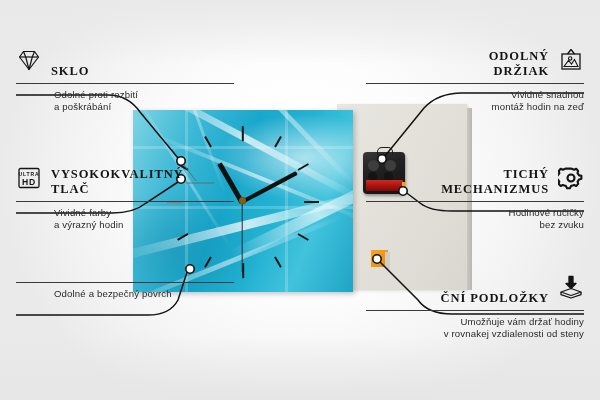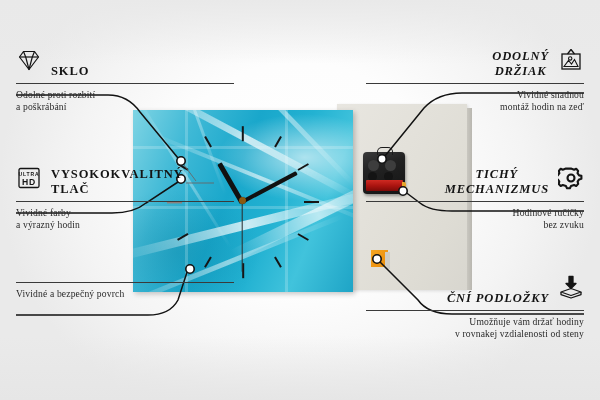--- a/index.html
+++ b/index.html
@@ -91,25 +91,25 @@
   .f-left{left:16px;text-align:left;}
   .f-right{right:16px;text-align:right;}
   .ftitle{
     display:flex;align-items:flex-start;gap:9px;
     font-family:"Liberation Serif",serif;font-weight:bold;
     font-size:12.5px;line-height:14.5px;letter-spacing:.9px;color:#141414;
     text-transform:uppercase;
   }
   .f-right .ftitle{flex-direction:row-reverse;}
   .ftitle .tx{padding-top:1px;}
-  .f-right .ftitle .tx{text-align:center;font-style:italic;}
+  .f-right .ftitle .tx{text-align:right;}
   .rule{height:1px;background:#3a3a3a;margin:5px 0 5px 0;width:100%;}
   .fdesc{
-    font-family:Liberation Serif, serif;font-size:9.6px;line-height:12.4px;
-    color:#2a2a2a;letter-spacing:.15px;
+    font-family:Liberation Sans, sans-serif;font-size:9.6px;line-height:12.4px;
+    color:#2a2a2a;letter-spacing:.15px;margin-left:38px;
   }
   .ic{width:26px;height:24px;flex:0 0 26px;display:block;}
   .ic svg{display:block;width:26px;height:24px;}
   
   #wires{position:absolute;left:0;top:0;width:600px;height:400px;pointer-events:none;}
 </style>
 </head>
 <body>
 
 <div id="stage">
@@ -227,21 +227,21 @@
     <div class="rule"></div>
     <div class="fdesc">
       <span>Vividné farby</span><br>
       <span>a výrazný hodin</span>
     </div>
   </div>
 
   <div class="feature f-left" style="top:277px">
     <div class="rule"></div>
     <div class="fdesc">
-      <span>Vividné a bezpečný povrch</span>
+      <span>Odolné a bezpečný povrch</span>
     </div>
   </div>
 
   <div class="feature f-right" style="top:48px">
     <div class="ftitle">
       <span class="ic">
         <svg viewBox="0 0 26 24">
             <g fill="none" stroke="#141414" stroke-width="1.3">
           <path d="M13 1.5 L9.5 6 M13 1.5 L16.5 6"></path>
           <rect x="4" y="6" width="18" height="15"></rect>

